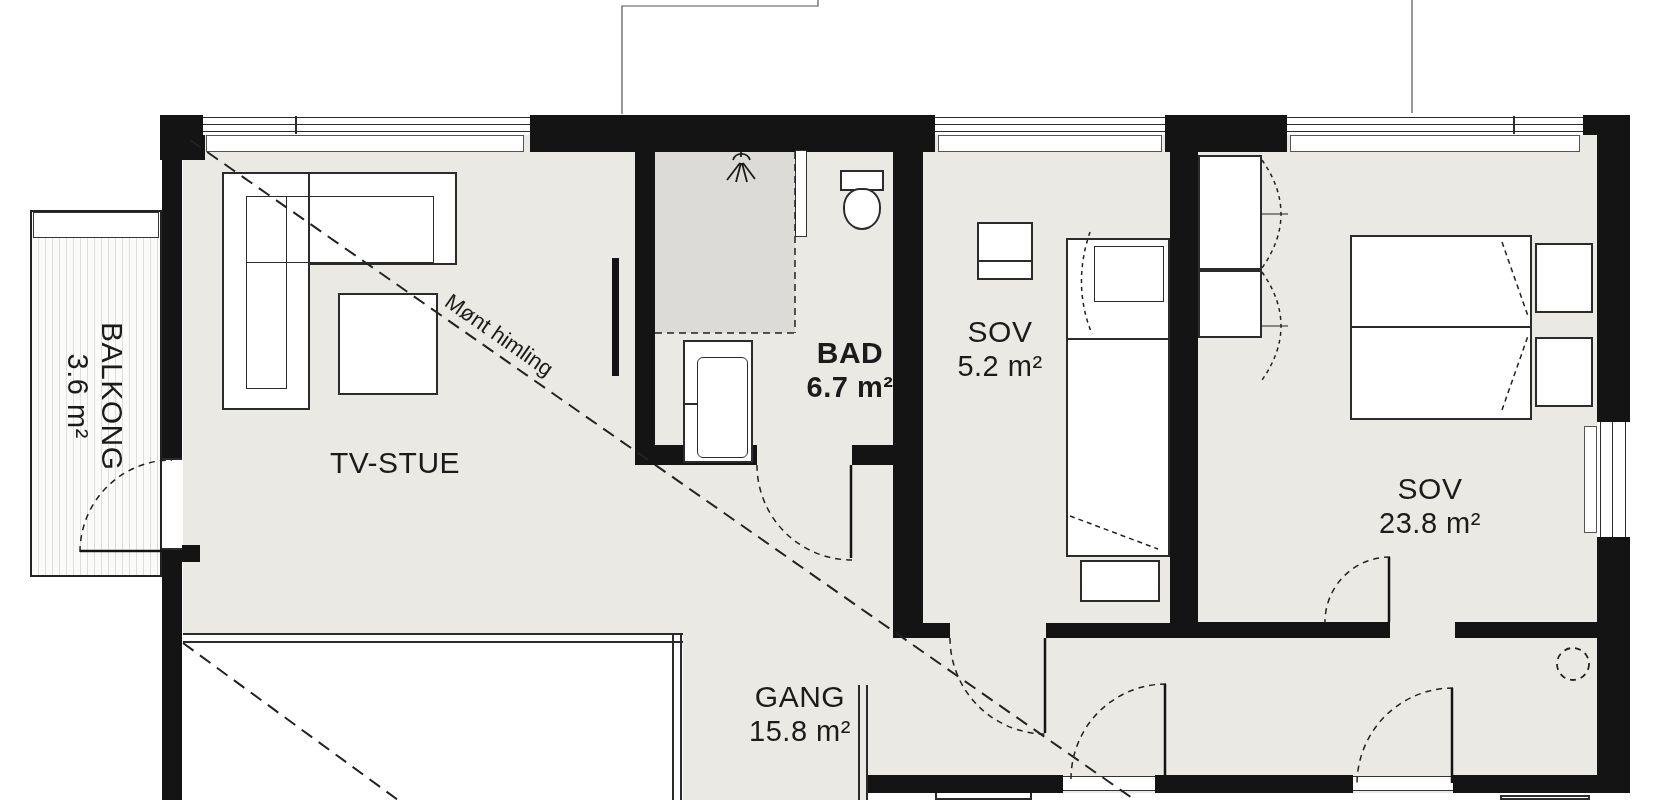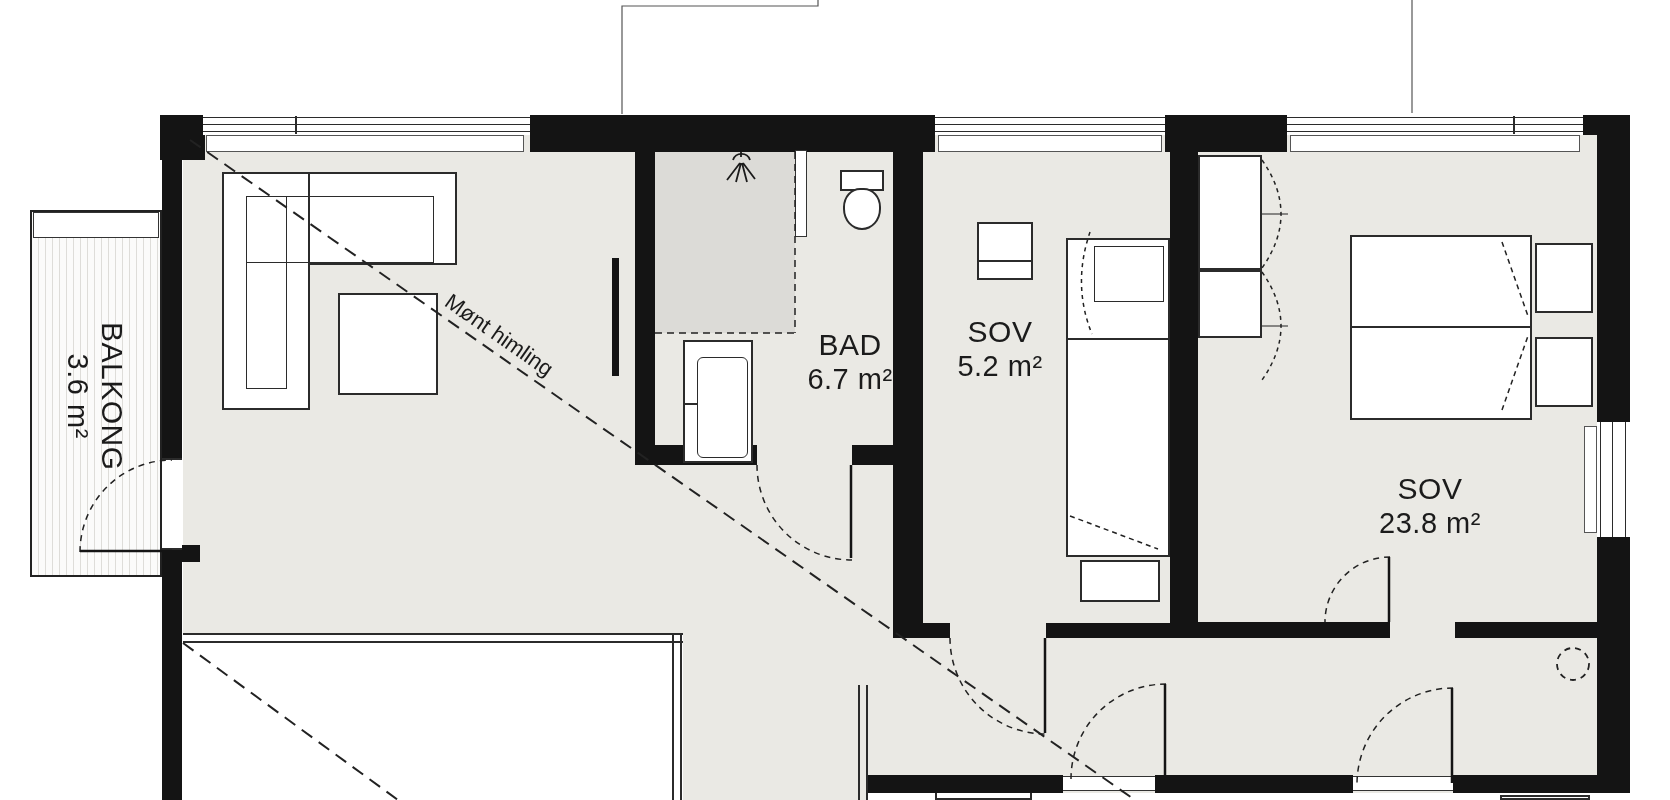--- a/index.html
+++ b/index.html
@@ -172,28 +172,33 @@
 
     <path d="M818 0 L818 6 L622 6 L622 114" stroke="#555" stroke-width="1.2" fill="none"></path>
     <path d="M1412 0 L1412 113" stroke="#555" stroke-width="1.2" fill="none"></path>
   </svg>
 
   <div class="lbl" style="left:15px;top:362px;width:160px;transform:rotate(90deg);">
     <div>BALKONG</div>
     <div class="area">3.6 m²</div>
   </div>
   <div class="lbl" style="left:275px;top:446px;width:240px;">
-  </div>
-  <div class="lbl" style="left:780px;top:328px;width:140px;">
+    <div>TV-STUE</div>
+  </div>
+  <div class="lbl" style="left:780px;top:336px;width:140px;font-weight:bold;">
     <div>BAD</div>
     <div class="area">6.7 m²</div>
   </div>
   <div class="lbl" style="left:930px;top:315px;width:140px;">
     <div>SOV</div>
     <div class="area">5.2 m²</div>
   </div>
   <div class="lbl" style="left:1360px;top:472px;width:140px;">
     <div>SOV</div>
     <div class="area">23.8 m²</div>
   </div>
+  <div class="lbl" style="left:730px;top:680px;width:140px;">
+    <div>GANG</div>
+    <div class="area">15.8 m²</div>
+  </div>
   <div class="annot" style="left:432px;top:335px;width:170px;transform:rotate(35deg);">Mønt himling</div>
 
 </div>
 
 </body></html>

